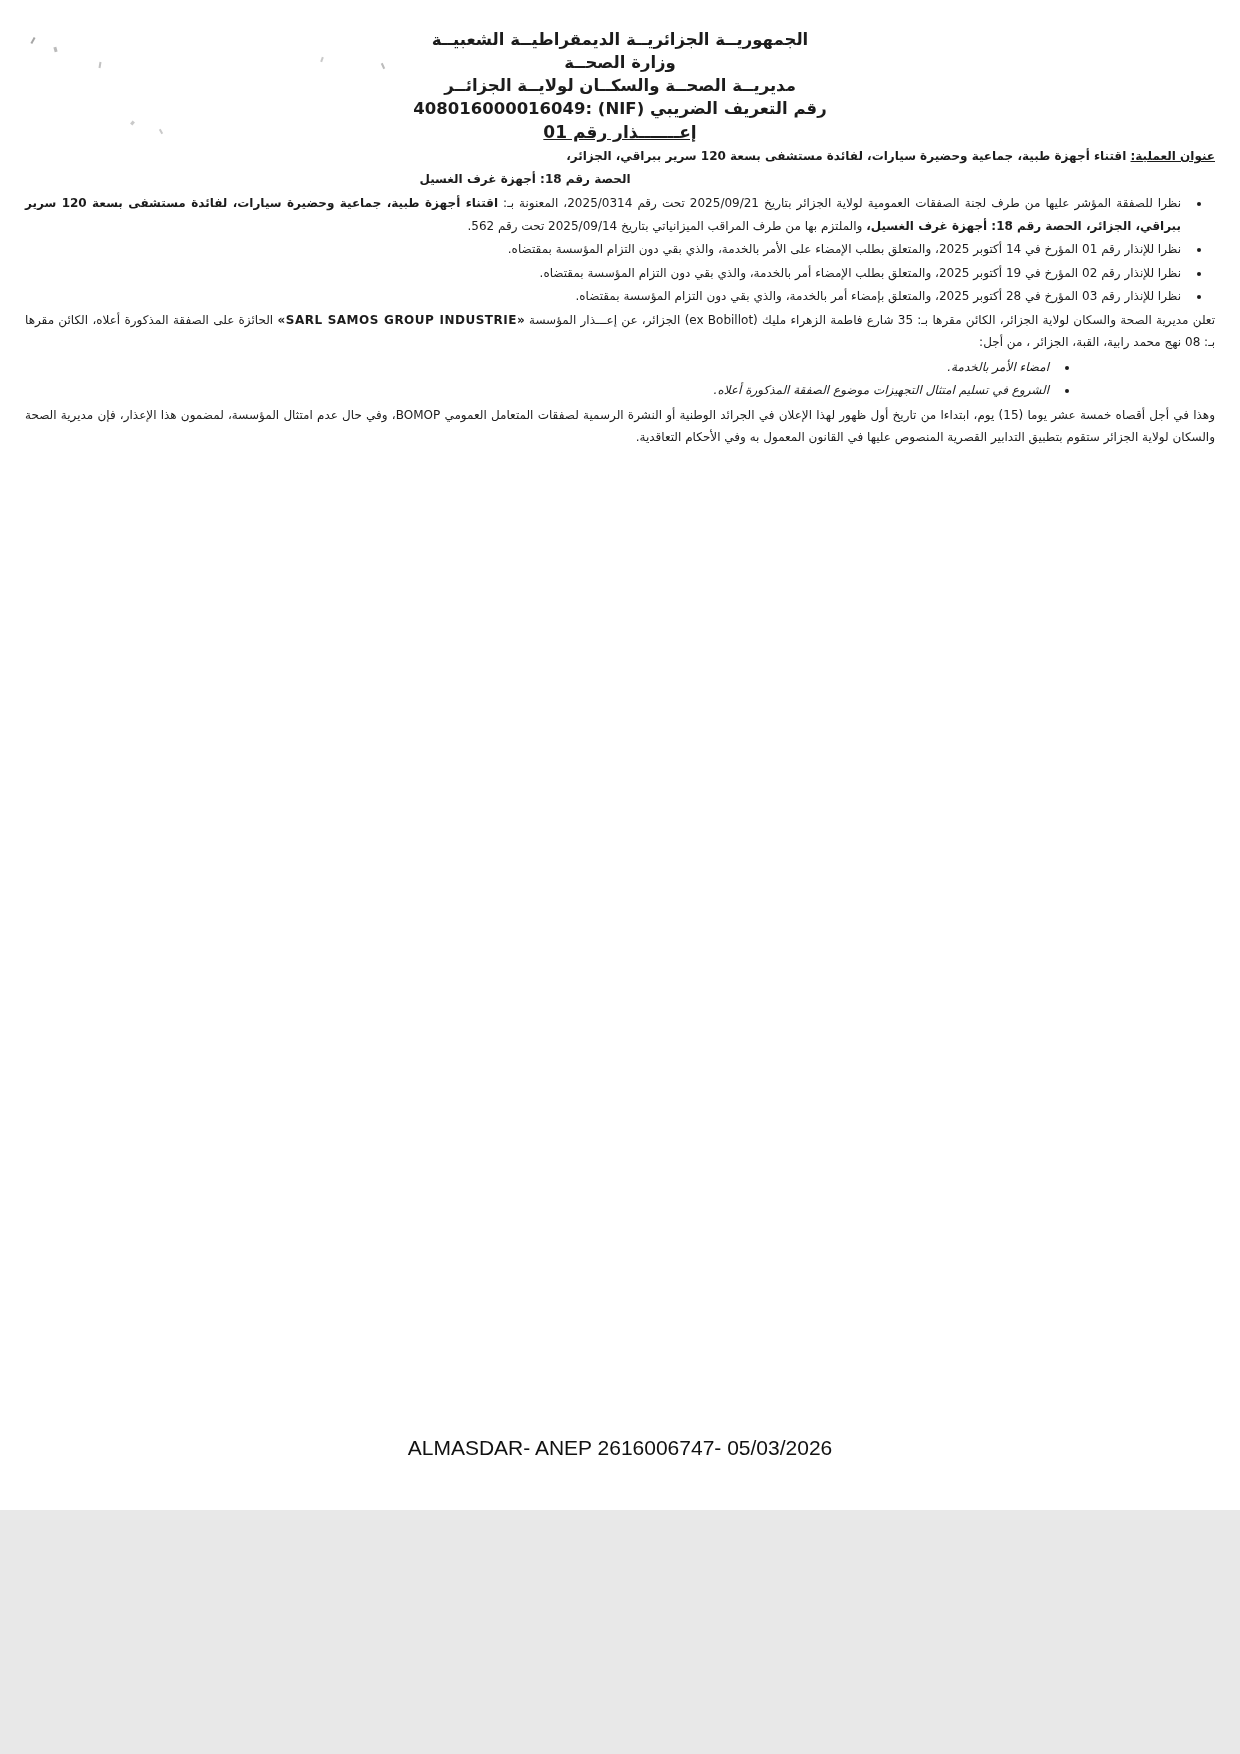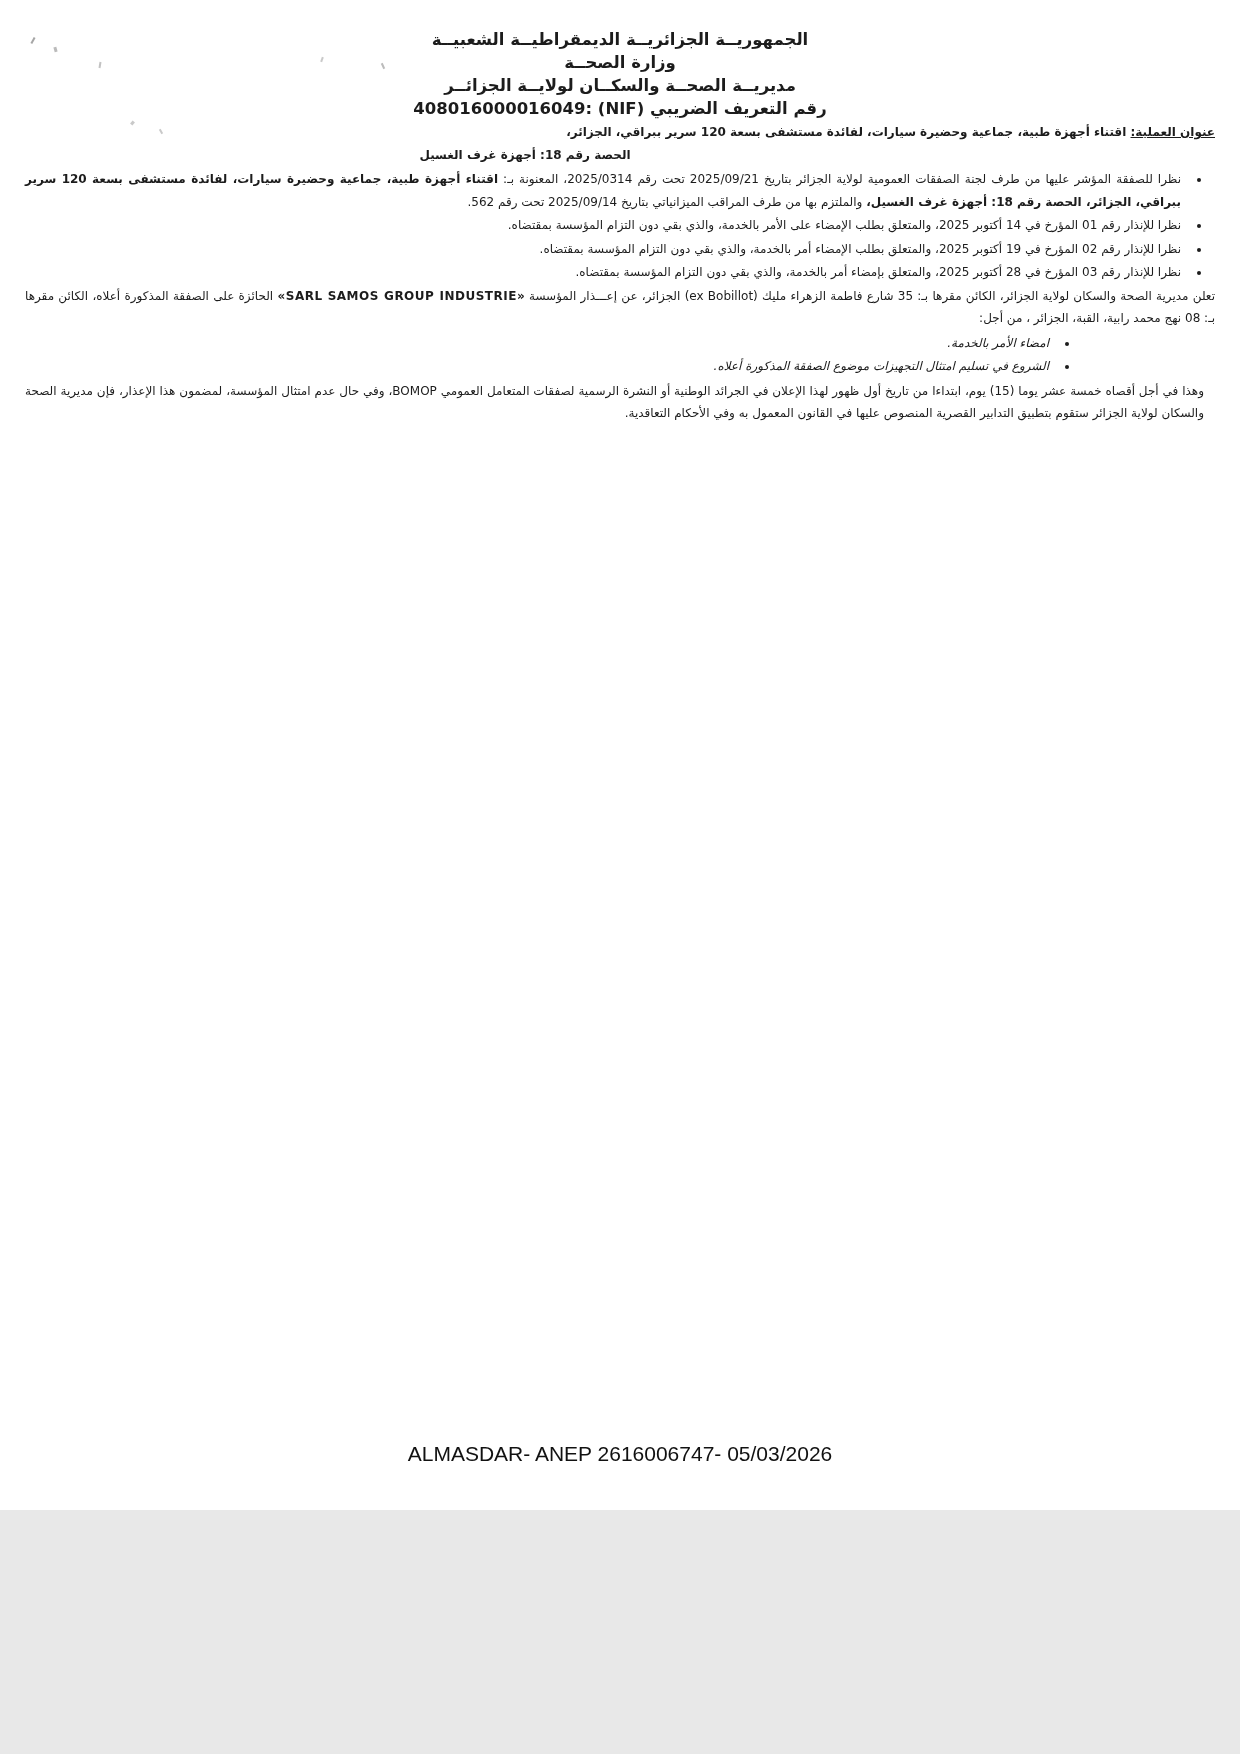--- a/index.html
+++ b/index.html
@@ -62,25 +62,25 @@
     padding-right: 6px;
     text-align: justify;
   }
   .seg-bold { font-weight: bold; }
   .announcement { margin: 1px 0 0 0; text-align: justify; }
   .company-name {
     font-weight: bold;
     unicode-bidi: embed;
     letter-spacing: 0.5px;
   }
-  .deadline { margin: 2px 11px 0 0; text-align: justify; }
+  .deadline { margin: 2px 0 0 0; text-align: justify; }
   
   .doc-footer {
     position: absolute;
-    bottom: 44px;
+    bottom: 50px;
     left: 0; right: 0;
     text-align: center;
     font-family: "Liberation Sans", sans-serif;
     font-size: 21px;
     color: #111;
   }
   
   .artifact {
     position: absolute;
     background: #777;
@@ -110,20 +110,21 @@
   <div class="content">
 
     <header class="doc-header">
       <div class="hline">الجمهوريــة الجزائريــة الديمقراطيــة الشعبيــة</div>
       <div class="hline">وزارة الصحــة</div>
       <div class="hline">مديريــة الصحــة والسكــان لولايــة الجزائــر</div>
       <div class="nif-line">
         <span>رقم التعريف الضريبي</span>
         <span class="nif-value">408016000016049: (NIF)</span>
       </div>
+      <div class="notice-title">إعـــــــذار رقم 01</div>
     </header>
 
     <main class="doc-body">
 
       <div class="subject-line">
         <span class="subject-label">عنوان العملية:</span>
         <span>اقتناء أجهزة طبية، جماعية وحضيرة سيارات، لفائدة مستشفى بسعة 120 سرير ببراقي، الجزائر،</span>
       </div>
       <div class="lot-line">الحصة رقم 18: أجهزة غرف الغسيل</div>
 

